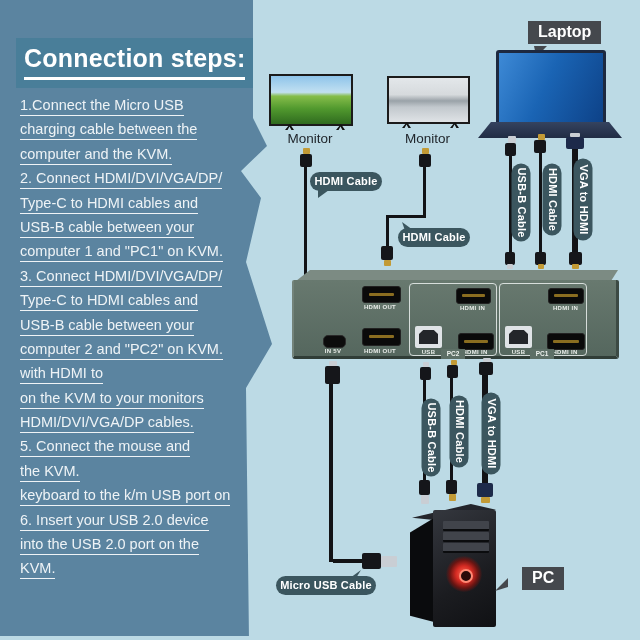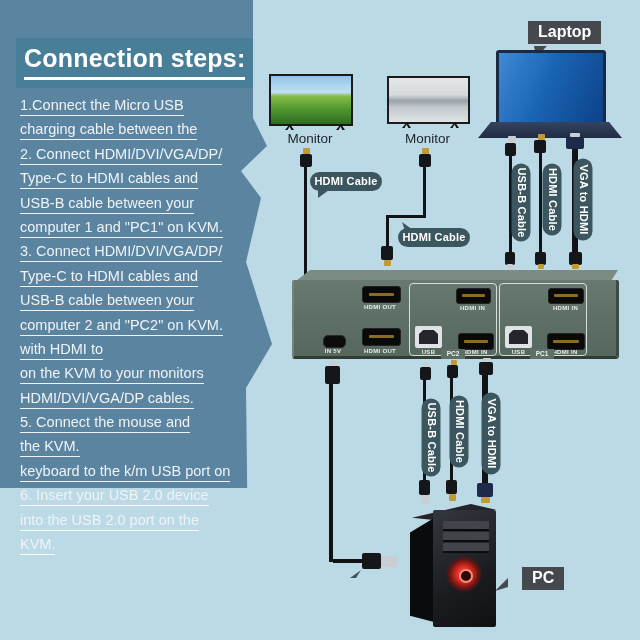--- a/index.html
+++ b/index.html
@@ -2,21 +2,21 @@
 <html><head>
 <meta charset="utf-8">
 <style>
   html,body{margin:0;padding:0;}
   #stage{
     position:relative;width:640px;height:640px;overflow:hidden;
     background:#bcdae5;font-family:"Liberation Sans",sans-serif;
   }
   
   #left-panel{
-    position:absolute;left:0;top:0;width:280px;height:488px;background:#5b84a0;
+    position:absolute;left:0;top:0;width:280px;height:636px;background:#5b84a0;
     clip-path:polygon(0 0,253px 0,253px 118px,267px 146px,241px 171px,261px 198px,246px 262px,272px 344px,246px 388px,249px 640px,0 640px);
   }
   #title-box{
     position:absolute;left:16px;top:38px;background:#497e99;padding:6px 10px 8px 8px;
   }
   #title-box span{
     color:#fff;font-size:25px;font-weight:700;letter-spacing:.2px;
     border-bottom:3px solid #fff;padding-bottom:4px;display:inline-block;
   }
   #steps{position:absolute;left:20px;top:96px;width:228px;}
@@ -76,20 +76,21 @@
 
 <div id="stage">
 
   <div id="left-panel">
     <div id="title-box">
       <span>Connection steps:</span>
     </div>
     <div id="steps">
       <div class="step-line"><span>1.Connect the Micro USB</span></div>
       <div class="step-line"><span>charging cable between the</span></div>
+      <div class="step-line"><span>computer and the KVM.</span></div>
       <div class="step-line"><span>2. Connect HDMI/DVI/VGA/DP/</span></div>
       <div class="step-line"><span>Type-C to HDMI cables and</span></div>
       <div class="step-line"><span>USB-B cable between your</span></div>
       <div class="step-line"><span>computer 1 and "PC1" on KVM.</span></div>
       <div class="step-line"><span>3. Connect HDMI/DVI/VGA/DP/</span></div>
       <div class="step-line"><span>Type-C to HDMI cables and</span></div>
       <div class="step-line"><span>USB-B cable between your</span></div>
       <div class="step-line"><span>computer 2 and "PC2" on KVM.</span></div>
       <div class="step-line"><span>with HDMI to</span></div>
       <div class="step-line"><span>on the KVM to your monitors</span></div>
@@ -214,20 +215,21 @@
   <div class="pill" style="left:392px;top:428px;width:78px;transform:rotate(90deg);">USB-B Cable</div>
   <div class="pill" style="left:423px;top:422px;width:72px;transform:rotate(90deg);">HDMI Cable</div>
   <div class="pill" style="left:450px;top:424px;width:82px;transform:rotate(90deg);">VGA to HDMI</div>
 
   <div class="tip-silver" style="left:329px;top:361px;width:8px;height:5px;"></div>
   <div class="plug" style="left:325px;top:366px;width:15px;height:18px;"></div>
   <div class="cable" style="left:329px;top:384px;width:4px;height:178px;"></div>
   <div class="cable" style="left:333px;top:559px;width:30px;height:4px;"></div>
   <div class="plug" style="left:362px;top:553px;width:19px;height:16px;"></div>
   <div class="tip-silver" style="left:381px;top:556px;width:16px;height:11px;"></div>
+  <div class="pill" style="left:276px;top:576px;width:100px;">Micro USB Cable</div>
   <div class="tailpiece" style="left:350px;top:570px;clip-path:polygon(100% 0,0 100%,55% 100%);"></div>
 
   <div id="pc-topface"></div>
   <div id="pc-side"></div>
   <div id="pc-front"></div>
   <div class="pc-bay" style="top:521px;"></div>
   <div class="pc-bay" style="top:532px;"></div>
   <div class="pc-bay" style="top:543px;"></div>
   <div id="pc-fan"></div>
   <div class="callout" style="left:522px;top:567px;">PC</div>

